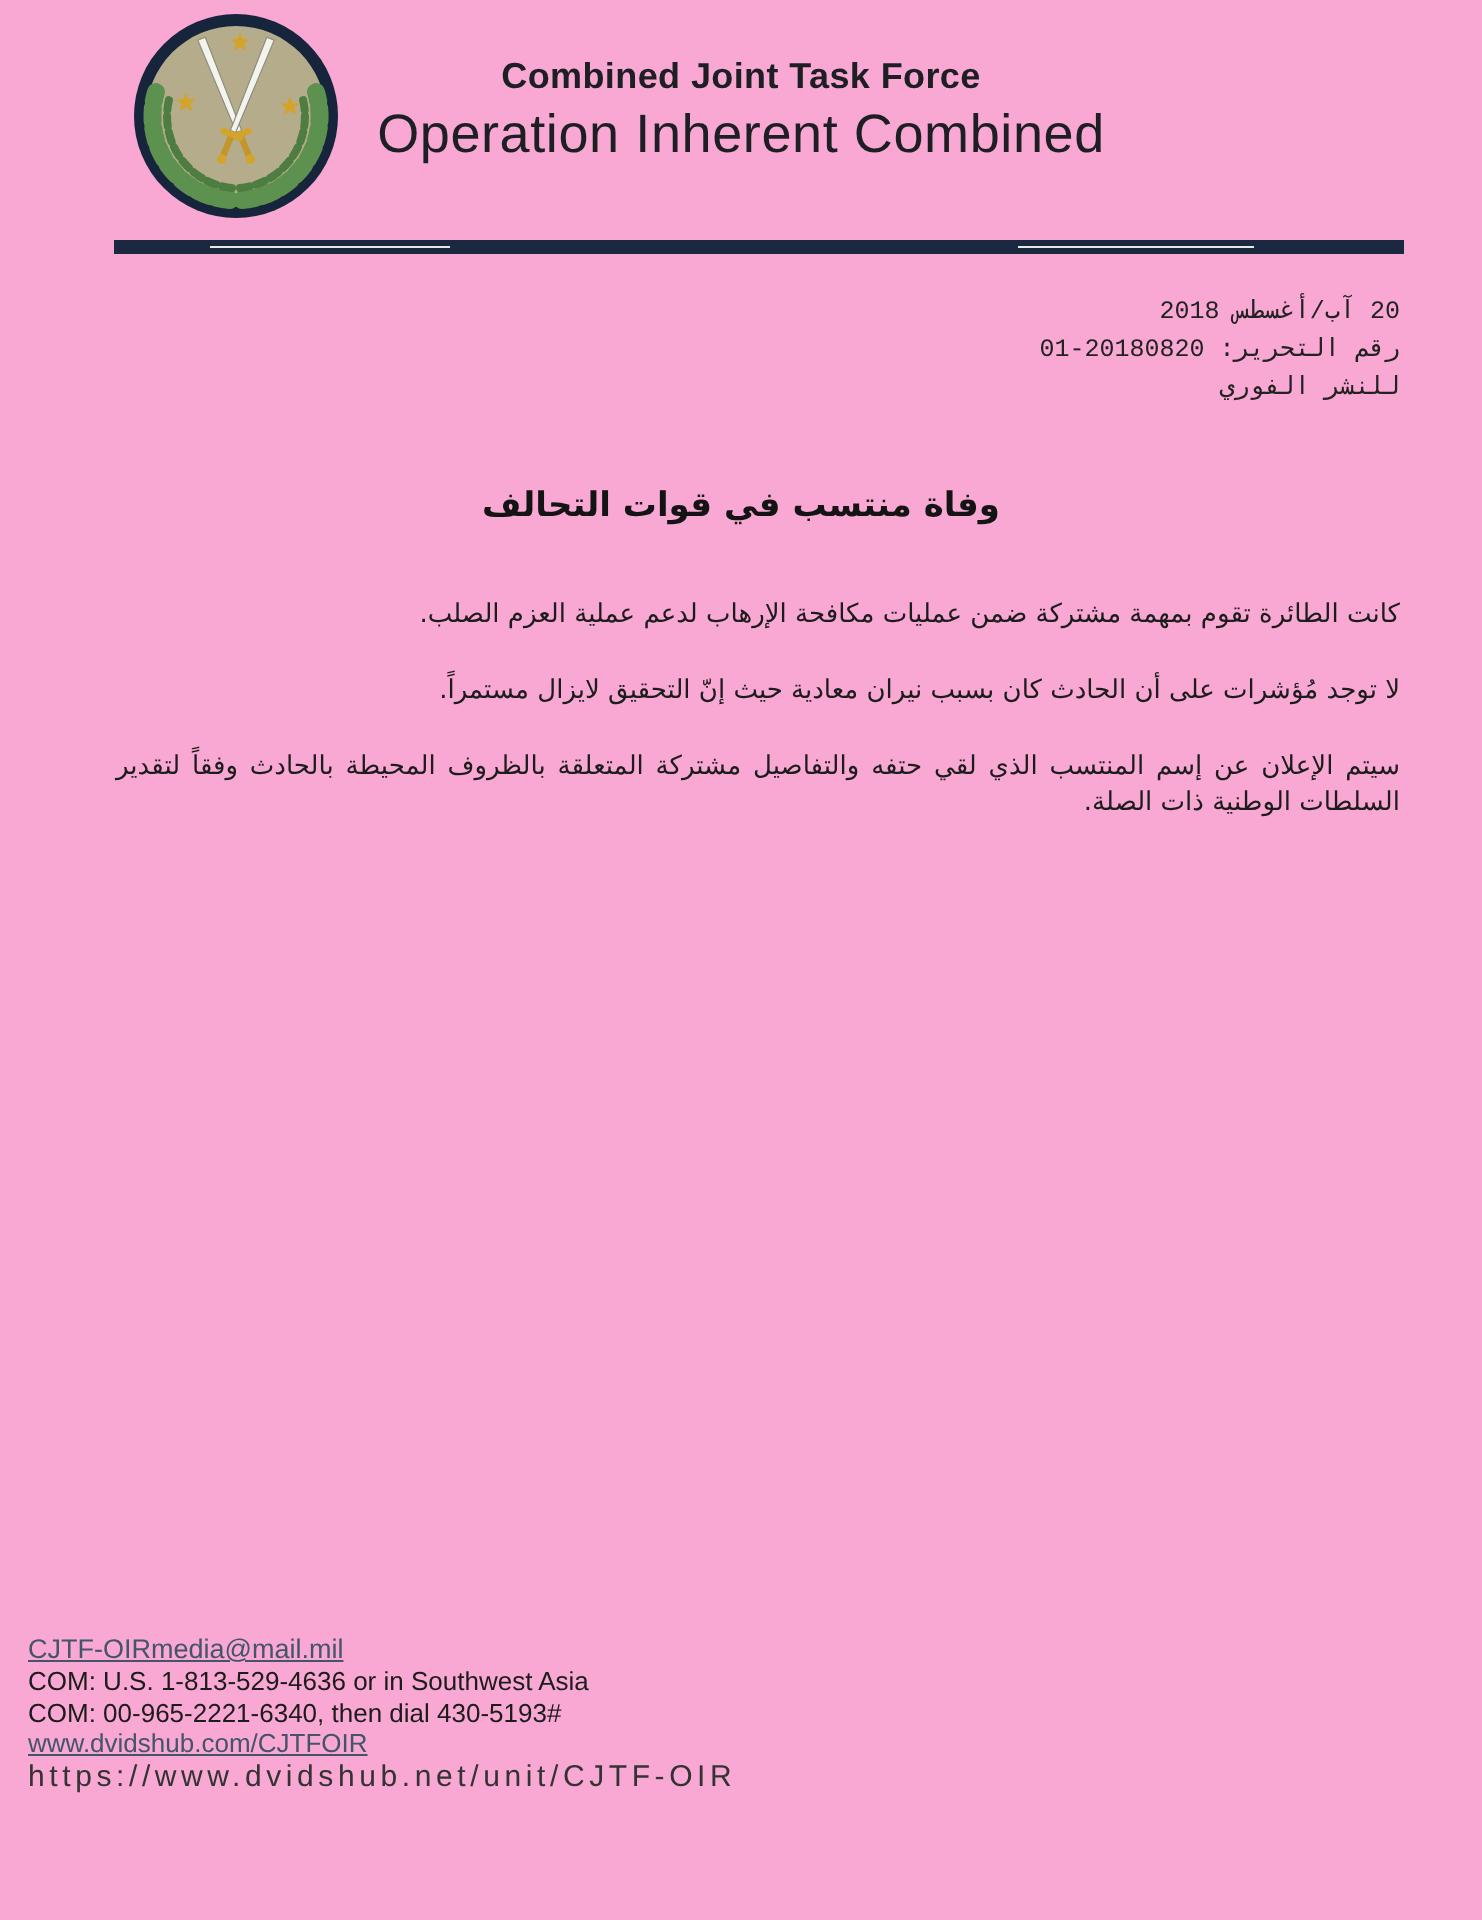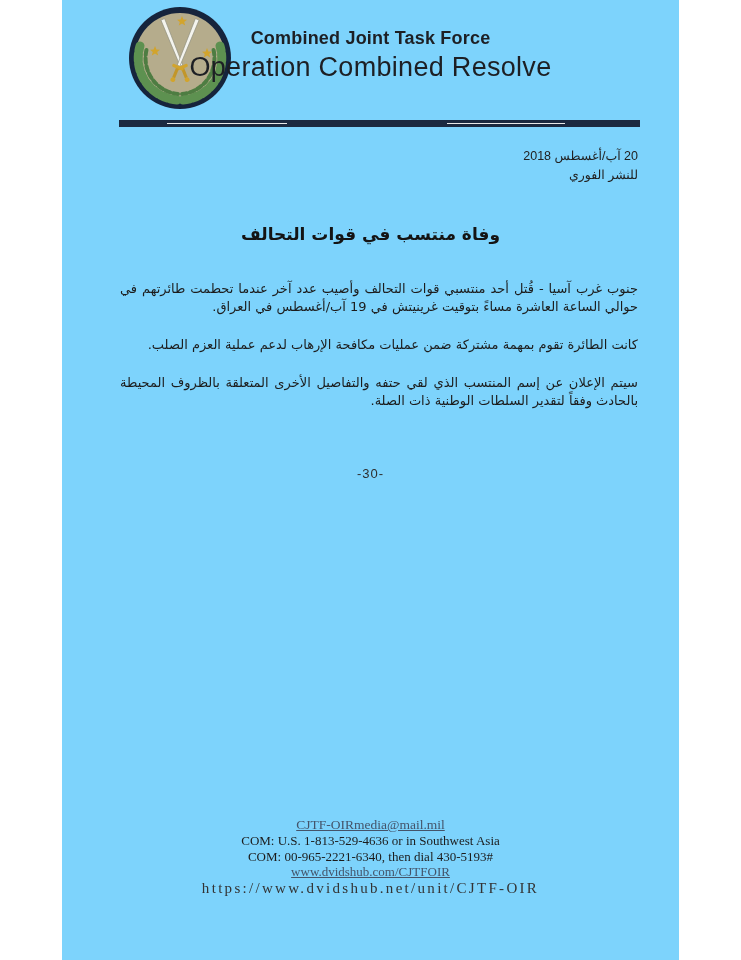--- a/index.html
+++ b/index.html
@@ -1,22 +1,22 @@
 <!DOCTYPE html>
 <html><head>
 <meta charset="utf-8">
 <style>
   * { margin: 0; padding: 0; box-sizing: border-box; }
   html, body { background: #ffffff; }
   .page {
     position: relative;
-    width: 617px;
+    width: 741px;
     height: 960px;
     margin: 0 auto;
-    background: #7dd3fc;
+    background: #f9a8d4;
     overflow: hidden;
     font-family: "Liberation Sans", sans-serif;
     color: #1f1f1f;
   }
   
   .header {
     position: relative;
     height: 114px;
   }
   .logo {
@@ -59,21 +59,21 @@
     height: 1px;
     background: #e8e8e8;
   }
   .divider::before { left: 48px; width: 120px; }
   .divider::after { right: 75px; width: 118px; }
   
   .meta {
     margin: 20px 41px 0 0;
     direction: rtl;
     text-align: right;
-    font-family: Liberation Sans, sans-serif;
+    font-family: Liberation Mono, monospace;
     font-size: 12.5px;
     line-height: 19px;
     color: #222222;
   }
   
   .title {
     margin-top: 39px;
     direction: rtl;
     text-align: center;
     font-family: "DejaVu Sans", sans-serif;
@@ -98,27 +98,26 @@
     margin-top: 56px;
     text-align: center;
     font-size: 13px;
     color: #2e2e2e;
     letter-spacing: 1px;
   }
   
   .footer {
     position: absolute;
     top: 817px;
-    left: 0;
+    left: 14px;
     right: 0;
-    text-align: center;
+    text-align: left;
     font-size: 13px;
     line-height: 15.8px;
     color: #1f1f1f;
-    font-family: Liberation Serif, serif;
   }
   .footer .link {
     display: block;
     color: #44546a;
     text-decoration: underline;
     cursor: pointer;
   }
   .footer .email { font-size: 13.5px; }
   .footer .plain { color: #1c1c1c; }
   .footer .dvids {
@@ -159,40 +158,40 @@
 
         <g fill="#d2a42c">
           <polygon points="54,10 55.4,13.6 59,13.8 56.2,16 57.2,19.6 54,17.5 50.8,19.6 51.8,16 49,13.8 52.6,13.6"></polygon>
           <polygon points="27,40 28.4,43.6 32,43.8 29.2,46 30.2,49.6 27,47.5 23.8,49.6 24.8,46 22,43.8 25.6,43.6"></polygon>
           <polygon points="79,42 80.4,45.6 84,45.8 81.2,48 82.2,51.6 79,49.5 75.8,51.6 76.8,48 74,45.8 77.6,45.6"></polygon>
         </g>
       </svg>
     </div>
     <div class="header-text">
       <div class="org-line1">Combined Joint Task Force</div>
-      <div class="org-line2">Operation Combined Resolve</div>
+      <div class="org-line2">Operation Inherent Combined</div>
     </div>
   </div>
 
   <div class="divider"></div>
 
   <div class="meta">
     <div>20 آب/أغسطس 2018</div>
+    <div>رقم التحرير: 20180820-01</div>
     <div>للنشر الفوري</div>
   </div>
 
   <div class="title">وفاة منتسب في قوات التحالف</div>
 
   <div class="body">
-    <p>جنوب غرب آسيا - قُتل أحد منتسبي قوات التحالف وأصيب عدد آخر عندما تحطمت طائرتهم في حوالي الساعة العاشرة مساءً بتوقيت غرينيتش في 19 آب/أغسطس في العراق.</p>
     <p>كانت الطائرة تقوم بمهمة مشتركة ضمن عمليات مكافحة الإرهاب لدعم عملية العزم الصلب.</p>
-    <p>سيتم الإعلان عن إسم المنتسب الذي لقي حتفه والتفاصيل الأخرى المتعلقة بالظروف المحيطة بالحادث وفقاً لتقدير السلطات الوطنية ذات الصلة.</p>
+    <p>لا توجد مُؤشرات على أن الحادث كان بسبب نيران معادية حيث إنّ التحقيق لايزال مستمراً.</p>
+    <p>سيتم الإعلان عن إسم المنتسب الذي لقي حتفه والتفاصيل مشتركة المتعلقة بالظروف المحيطة بالحادث وفقاً لتقدير السلطات الوطنية ذات الصلة.</p>
   </div>
 
-  <div class="endmark">-30-</div>
 
   <div class="footer">
     <a class="link email">CJTF-OIRmedia@mail.mil</a>
     <div class="plain">COM: U.S. 1-813-529-4636 or in Southwest Asia</div>
     <div class="plain">COM: 00-965-2221-6340, then dial 430-5193#</div>
     <a class="link">www.dvidshub.com/CJTFOIR</a>
     <div class="dvids">https://www.dvidshub.net/unit/CJTF-OIR</div>
   </div>
 
 </div>

